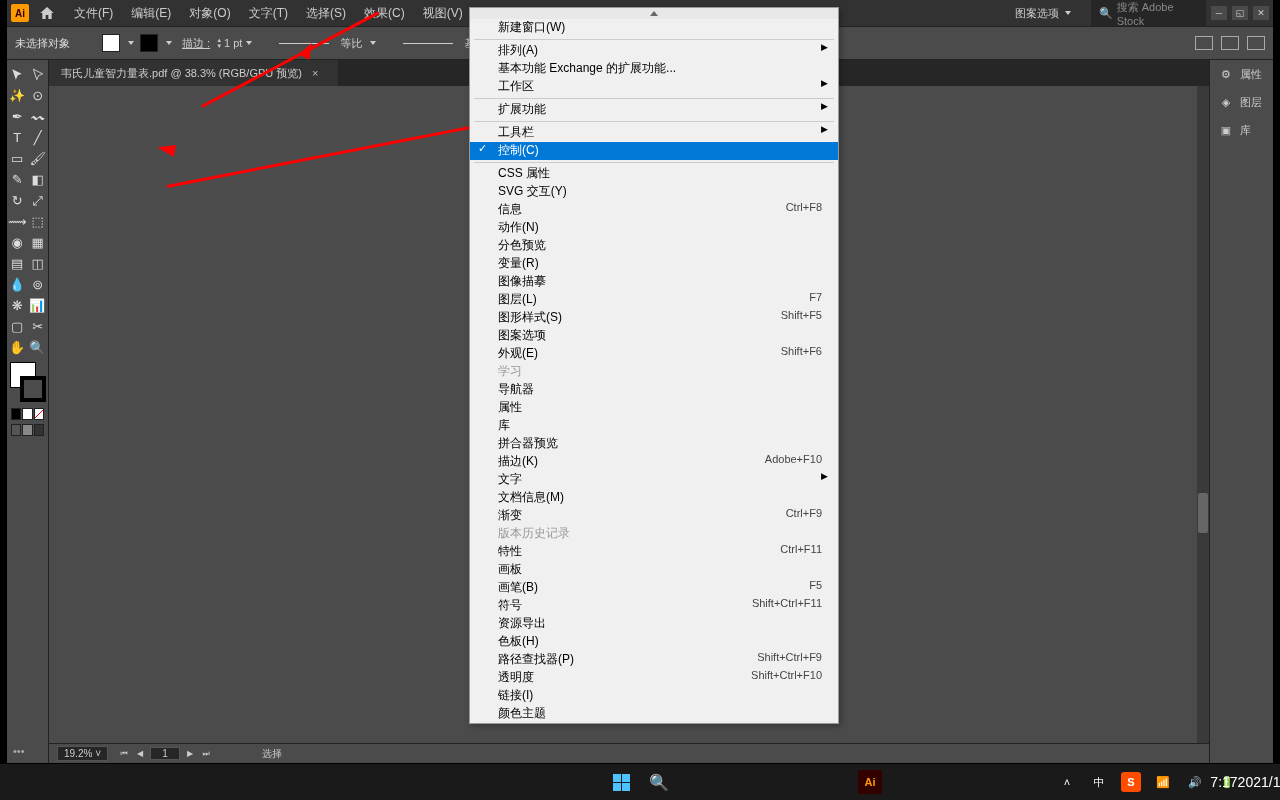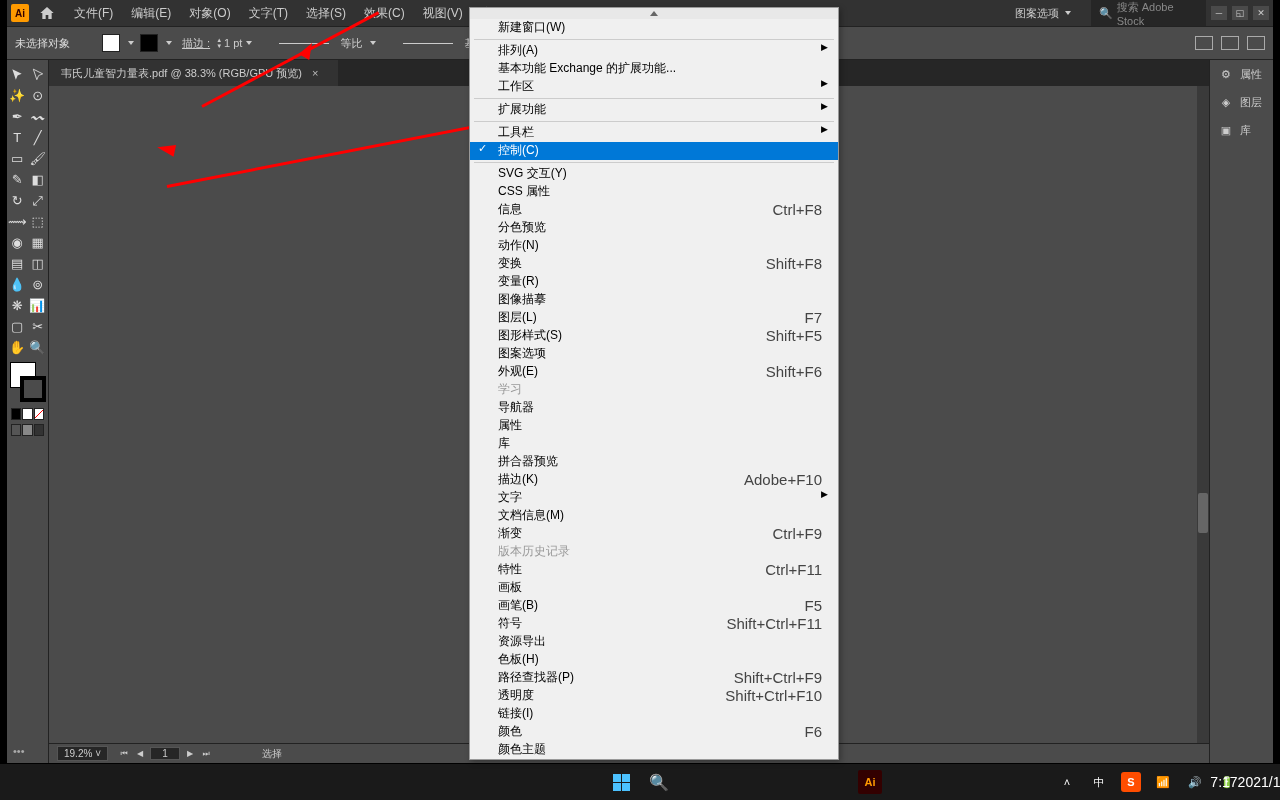--- a/index.html
+++ b/index.html
@@ -49,21 +49,21 @@
 .sel-label{margin-left:40px}
 .right-panel{width:64px;background:#4b4b4b;border-left:1px solid #222;display:flex;flex-direction:column}
 .panel-item{height:28px;display:flex;align-items:center;gap:6px;padding:0 8px;color:#ccc;font-size:11px}
 .panel-icon{width:16px;height:16px;display:flex;align-items:center;justify-content:center}
 .dropdown{position:absolute;top:7px;left:469px;width:370px;background:#f0f0f0;border:1px solid #999;box-shadow:2px 2px 6px rgba(0,0,0,.3);z-index:100;font-size:12px;color:#000}
 .dd-top{height:11px;display:flex;justify-content:center;align-items:center;background:#e8e8e8}
 .dd-top::before{content:'';width:0;height:0;border-left:4px solid transparent;border-right:4px solid transparent;border-bottom:5px solid #666}
 .dd-item{height:18px;display:flex;align-items:flex-start;padding:0 16px 0 28px;position:relative}
 .dd-item.highlighted{background:#0078d7;color:#fff}
 .dd-item .check{position:absolute;left:8px;font-size:11px}
-.dd-item .shortcut{margin-left:auto;color:#444;font-size:15px}
+.dd-item .shortcut{margin-left:auto;color:#444;font-size:11px}
 .dd-item .submenu-arrow{position:absolute;right:10px;font-size:9px}
 .dd-item.disabled{color:#999}
 .dd-sep{height:1px;background:#ccc;margin:2px 4px}
 .red-arrow{position:absolute;z-index:50;pointer-events:none}
 .arrow1-line{position:absolute;width:200px;height:3px;background:#ff0000;top:105px;left:195px;transform:rotate(-28deg);transform-origin:left center}
 .arrow1-head{position:absolute;top:42px;left:295px;width:0;height:0;border-left:6px solid transparent;border-right:6px solid transparent;border-bottom:16px solid #ff0000;transform:rotate(30deg)}
 .arrow2-line{position:absolute;width:350px;height:3px;background:#ff0000;top:185px;left:160px;transform:rotate(-11deg);transform-origin:left center}
 .arrow2-head{position:absolute;top:143px;left:150px;width:0;height:0;border-right:18px solid #ff0000;border-top:6px solid transparent;border-bottom:6px solid transparent;transform:rotate(12deg)}
 .taskbar{position:absolute;bottom:0;left:0;width:1280px;height:36px;background:#1a1a1a;display:flex;align-items:center;color:#fff;font-size:11px}
 .tb-center{position:absolute;left:50%;transform:translateX(-50%);display:flex;gap:16px;align-items:center}
@@ -311,38 +311,34 @@
     <div class="dd-item">
       <span>工具栏</span>
       <span class="submenu-arrow">▶</span>
     </div>
     <div class="dd-item highlighted">
       <span class="check">✓</span>
       <span>控制(C)</span>
     </div>
     <div class="dd-sep"></div>
     <div class="dd-item">
+      <span>CSS 属性</span>
+    </div>
+    <div class="dd-item">
       <span>SVG 交互(Y)</span>
-    </div>
-    <div class="dd-item">
-      <span>CSS 属性</span>
     </div>
     <div class="dd-item">
       <span>信息</span>
       <span class="shortcut">Ctrl+F8</span>
     </div>
     <div class="dd-item">
+      <span>动作(N)</span>
+    </div>
+    <div class="dd-item">
       <span>分色预览</span>
-    </div>
-    <div class="dd-item">
-      <span>动作(N)</span>
-    </div>
-    <div class="dd-item">
-      <span>变换</span>
-      <span class="shortcut">Shift+F8</span>
     </div>
     <div class="dd-item">
       <span>变量(R)</span>
     </div>
     <div class="dd-item">
       <span>图像描摹</span>
     </div>
     <div class="dd-item">
       <span>图层(L)</span>
       <span class="shortcut">F7</span>
@@ -415,24 +411,20 @@
     <div class="dd-item">
       <span>路径查找器(P)</span>
       <span class="shortcut">Shift+Ctrl+F9</span>
     </div>
     <div class="dd-item">
       <span>透明度</span>
       <span class="shortcut">Shift+Ctrl+F10</span>
     </div>
     <div class="dd-item">
       <span>链接(I)</span>
-    </div>
-    <div class="dd-item">
-      <span>颜色</span>
-      <span class="shortcut">F6</span>
     </div>
     <div class="dd-item">
       <span>颜色主题</span>
     </div>
   </div>
 
 <div class="taskbar">
   <div class="tb-center">
     <div>
         <div class="win-logo">

